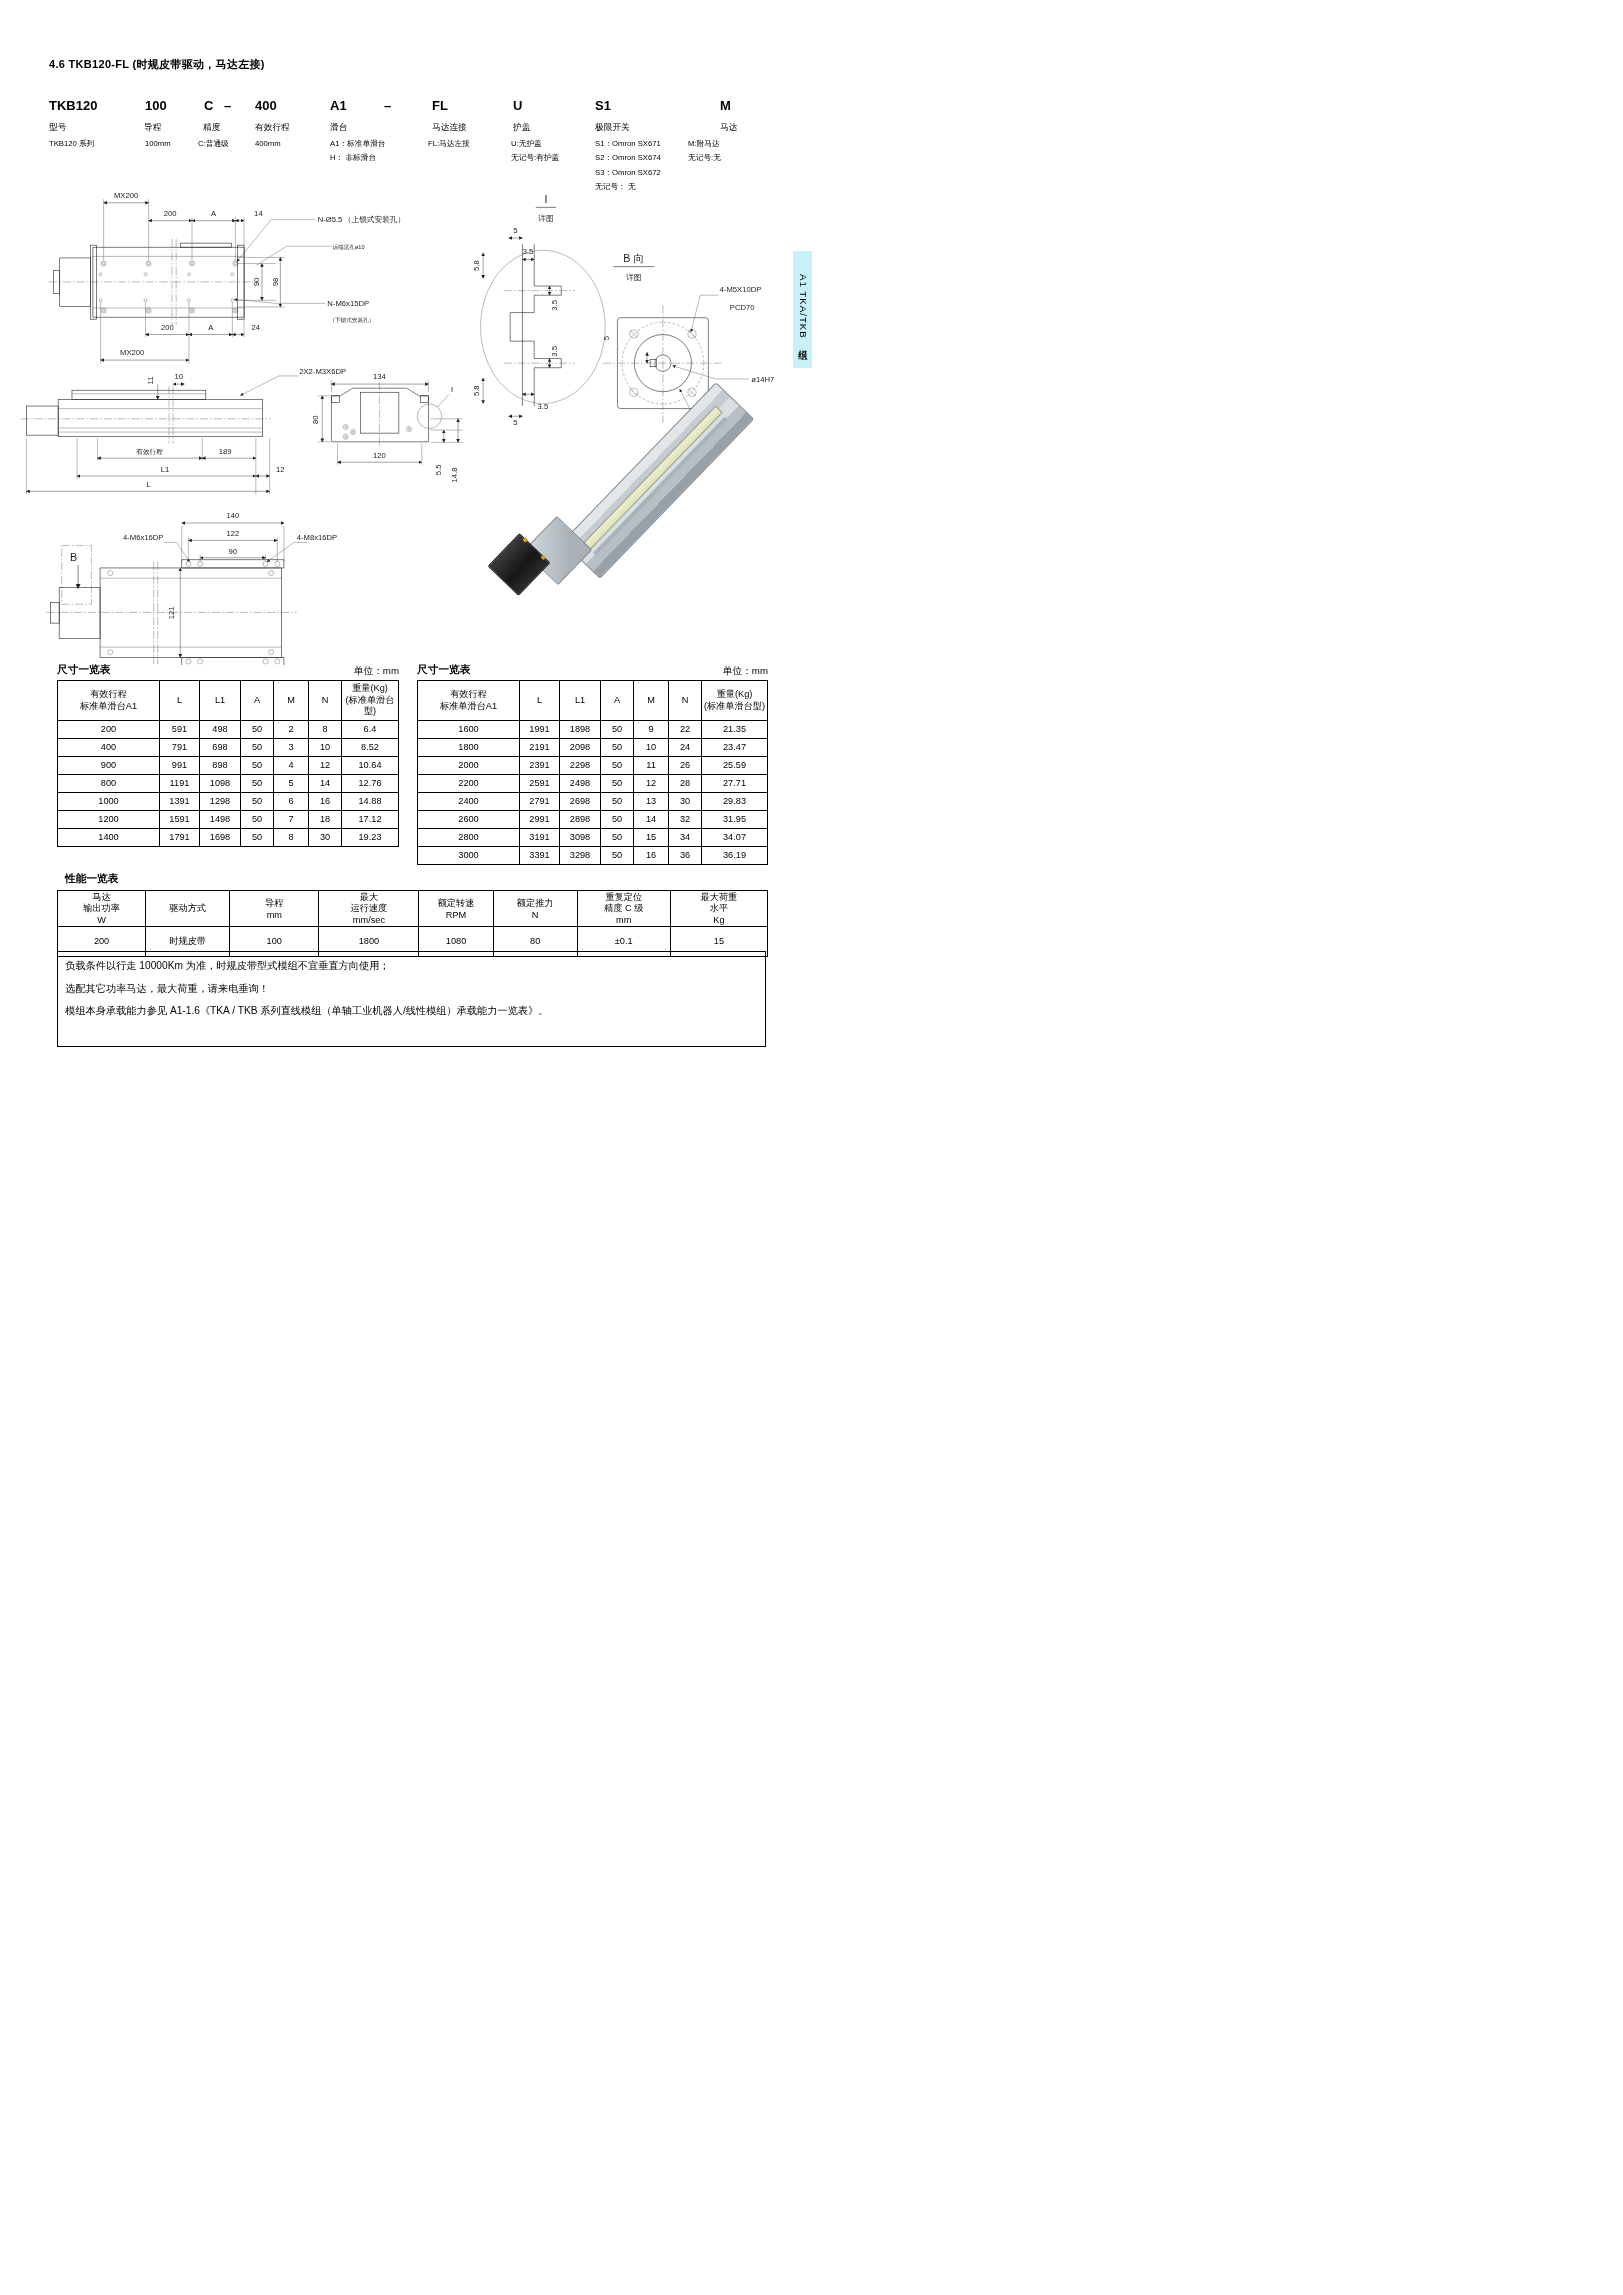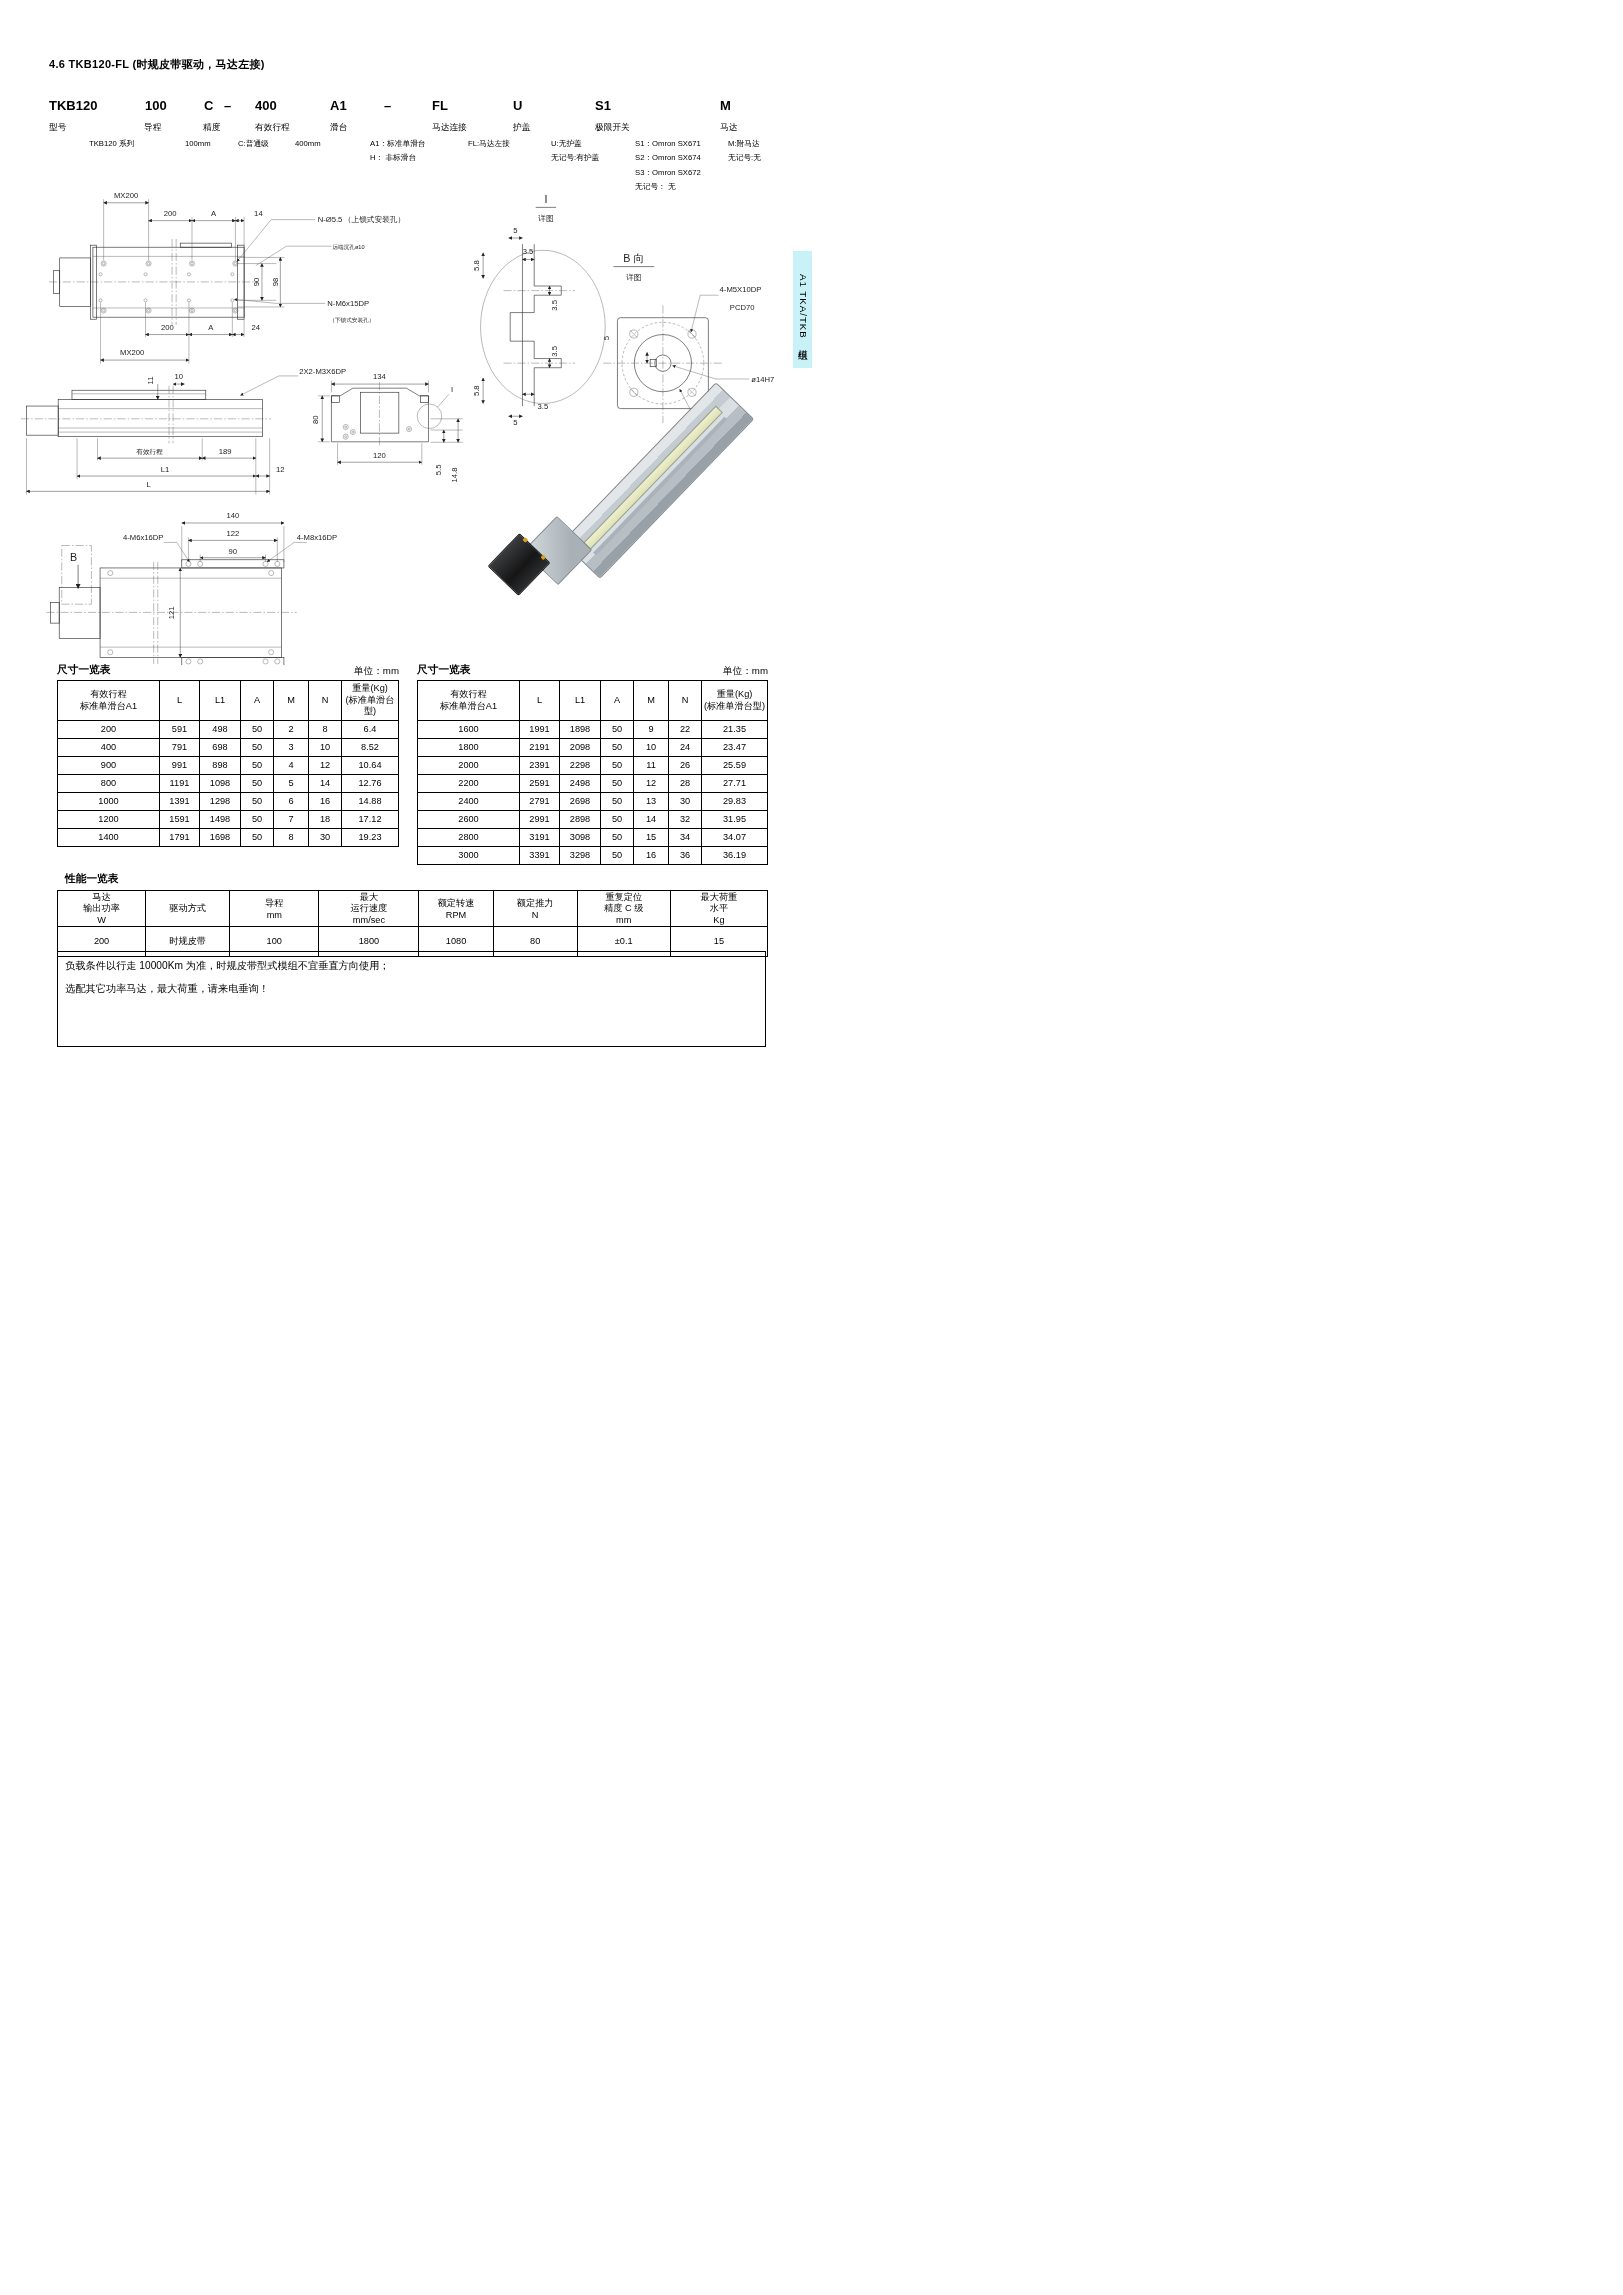--- a/index.html
+++ b/index.html
@@ -4,21 +4,21 @@
 <style>
   html,body{margin:0;padding:0;background:#fff;}
   #page{position:relative;width:812px;height:1148px;background:#fff;overflow:hidden;
         font-family:"Liberation Sans", sans-serif;color:#000;}
   .abs{position:absolute;}
   
   #title{left:49px;top:57px;font-size:11px;font-weight:bold;letter-spacing:0.3px;}
   
   .mcode{font-size:13px;font-weight:bold;top:98px;}
   .mlabel{font-size:8.7px;top:122px;}
-  .mdesc{font-size:7.7px;top:137px;line-height:14.3px;white-space:pre;margin-left:40px;}
+  .mdesc{font-size:7.7px;top:137px;line-height:14.3px;white-space:pre;}
   
   #dwg{left:0;top:190px;}
   .ln{stroke:#2a2a2a;stroke-width:1.2;fill:none;}
   .lt{stroke:#555;stroke-width:0.8;fill:none;}
   .cl{stroke:#555;stroke-width:0.8;fill:none;stroke-dasharray:16 4 3 4;}
   .dsh{stroke:#555;stroke-width:0.8;fill:none;stroke-dasharray:5 4;}
   .dim{stroke:#333;stroke-width:0.9;fill:none;}
   text.d{font:15px "Liberation Sans",sans-serif;fill:#222;}
   text.dz{font:13px "Liberation Sans",sans-serif;fill:#222;}
   text.ds{font:11px "Liberation Sans",sans-serif;fill:#222;}
@@ -674,16 +674,17 @@
           <td>80</td>
           <td>±0.1</td>
           <td>15</td>
         </tr>
       </tbody>
   </table>
 
   <div class="abs" id="notes">
     <div>负载条件以行走 10000Km 为准，时规皮带型式模组不宜垂直方向使用；</div>
     <div>选配其它功率马达，最大荷重，请来电垂询！</div>
+    <div>模组本身承载能力参见 A1-1.6《TKA / TKB 系列直线模组（单轴工业机器人/线性模组）承载能力一览表》。</div>
   </div>
 
 </div>
 
 
 </body></html>

